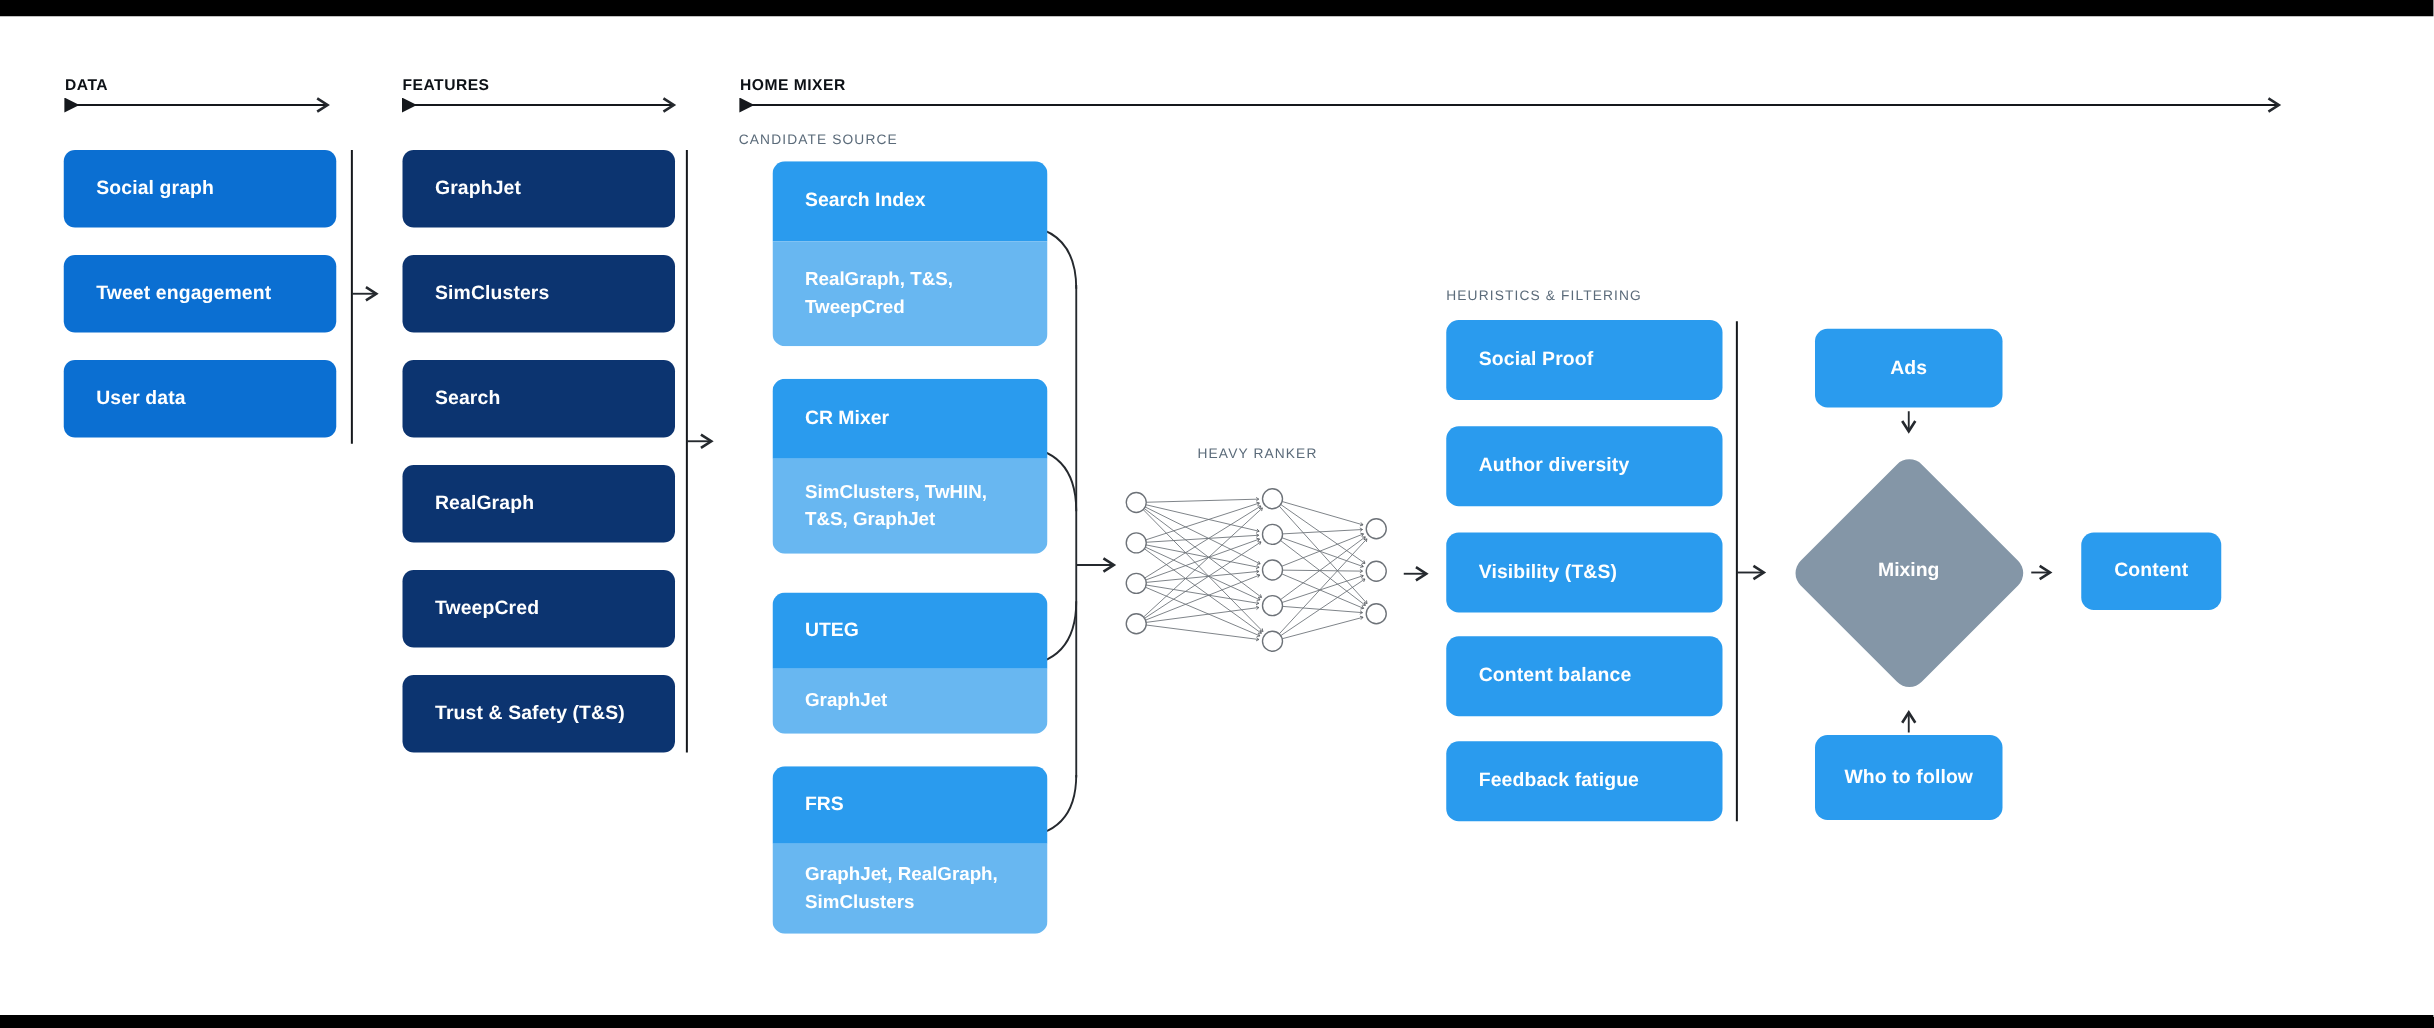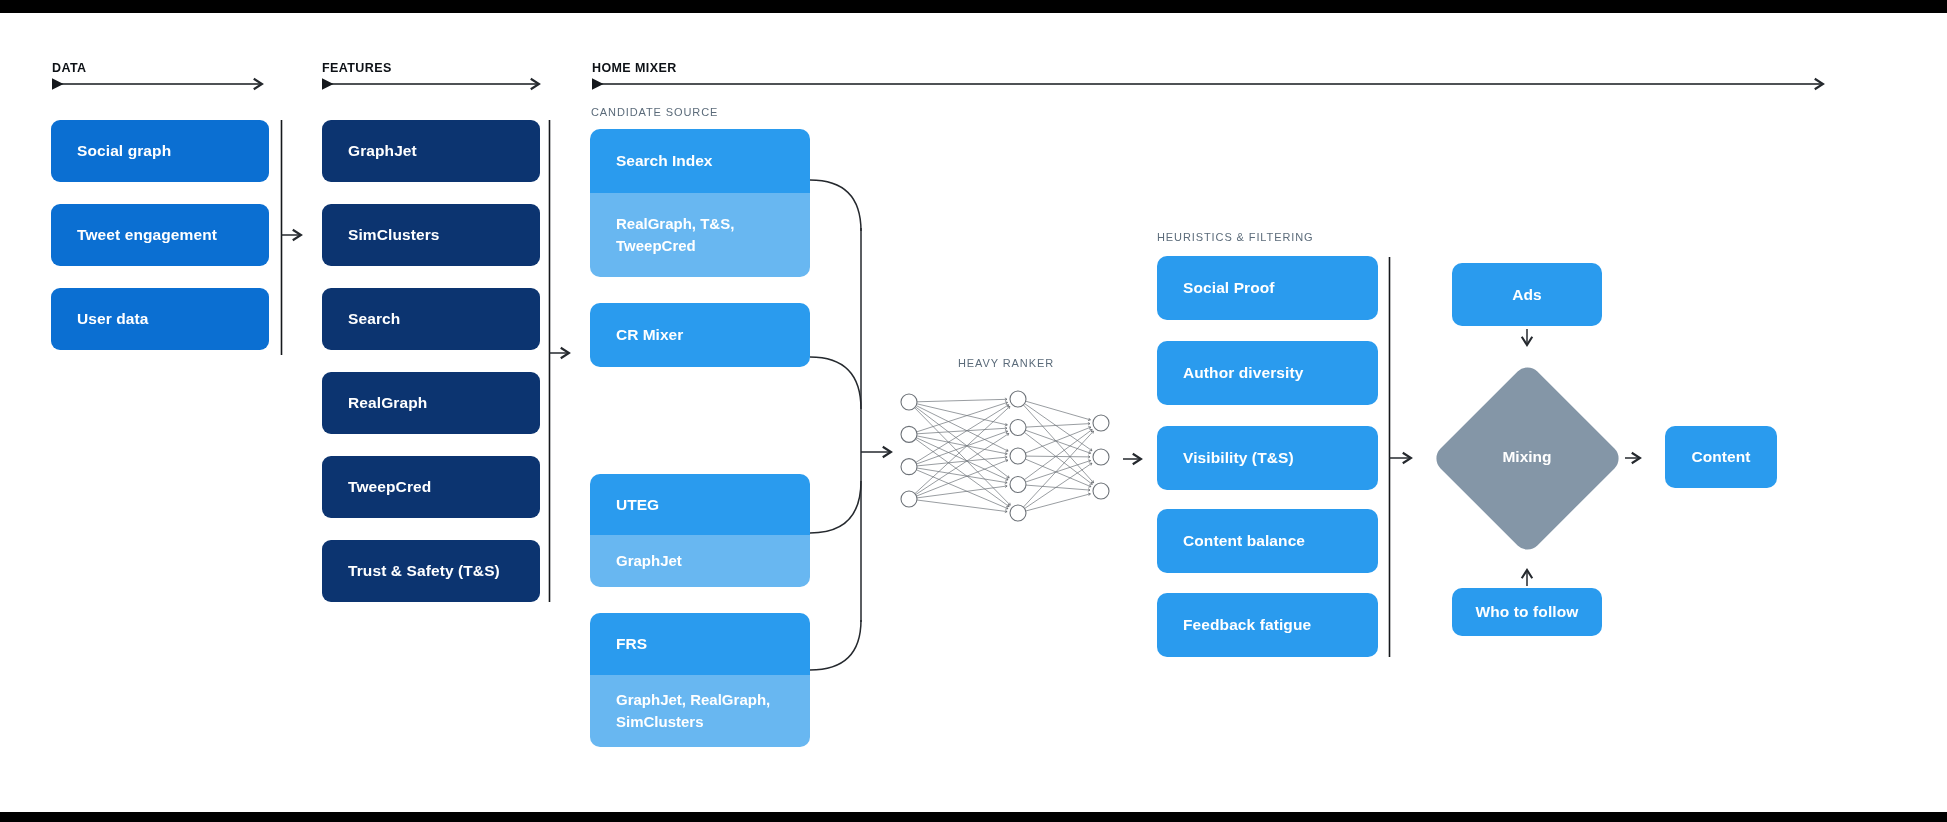--- a/index.html
+++ b/index.html
@@ -30,21 +30,21 @@
     box-sizing:border-box;
   }
   .pad{padding-left:26px;padding-right:12px;}
 
   .data-box{background:var(--data-box,#0b6fd2);left:51px;width:218px;height:62px;}
   .d0{top:120px}.d1{top:204px}.d2{top:288px}
 
   .feat-box{background:var(--feature-box,#0c3470);left:322px;width:218px;height:62px;}
   .f0{top:120px}.f1{top:204px}.f2{top:288px}.f3{top:372px}.f4{top:456px}.f5{top:540px}
 
-  .cand{position:absolute;left:590px;width:220px;border-radius:10px;overflow:hidden;color:#fff;box-sizing:border-box;}
+  .cand{position:absolute;left:618px;width:220px;border-radius:10px;overflow:hidden;color:#fff;box-sizing:border-box;}
   .cand .top{
     background:var(--source-primary,#2a9bee);
     display:flex;align-items:center;padding-left:26px;
     font-size:15.5px;font-weight:600;
   }
   .cand .sub{
     background:var(--source-secondary,#68b7f1);
     display:flex;align-items:center;
     padding:0 16px 0 26px;
     font-size:15px;font-weight:600;line-height:1.45;
@@ -52,21 +52,21 @@
   .c0{top:129px}.c0 .top{height:64px}.c0 .sub{height:84px}
   .c1{top:303px}.c1 .top{height:64px}.c1 .sub{height:76px}
   .c2{top:474px}.c2 .top{height:61px}.c2 .sub{height:52px}
   .c3{top:613px}.c3 .top{height:62px}.c3 .sub{height:72px}
 
   .heur-box{background:var(--source-primary,#2a9bee);left:1157px;width:221px;height:64px;border-radius:10px;}
   .h0{top:256px}.h1{top:341px}.h2{top:426px}.h3{top:509px}.h4{top:593px}
 
   .out-box{background:var(--source-primary,#2a9bee);justify-content:center;text-align:center;border-radius:10px;}
   #ads-box{left:1452px;top:263px;width:150px;height:63px;}
-  #wtf-box{left:1452px;top:588px;width:150px;height:48px;}
+  #wtf-box{left:1452px;top:588px;width:150px;height:68px;}
   #timeline-box{left:1665px;top:426px;width:112px;height:62px;}
 
   #mixing-diamond{
     position:absolute;left:1458.5px;top:389.5px;width:137px;height:137px;
     background:var(--mixing-diamond,#8496a7);
     border-radius:14px;transform:rotate(45deg);
   }
   #mixing-label{
     position:absolute;left:1452px;top:448px;width:150px;
     text-align:center;color:#fff;font-size:15.5px;font-weight:600;
@@ -194,20 +194,21 @@
   <div class="box pad feat-box f3">RealGraph</div>
   <div class="box pad feat-box f4">TweepCred</div>
   <div class="box pad feat-box f5">Trust &amp; Safety (T&amp;S)</div>
 
   <div class="cand c0">
     <div class="top">Search Index</div>
     <div class="sub">RealGraph, T&amp;S, TweepCred</div>
   </div>
   <div class="cand c1">
     <div class="top">CR Mixer</div>
+    <div class="sub">SimClusters, TwHIN, T&amp;S, GraphJet</div>
   </div>
   <div class="cand c2">
     <div class="top">UTEG</div>
     <div class="sub">GraphJet</div>
   </div>
   <div class="cand c3">
     <div class="top">FRS</div>
     <div class="sub">GraphJet, RealGraph, SimClusters</div>
   </div>
 

